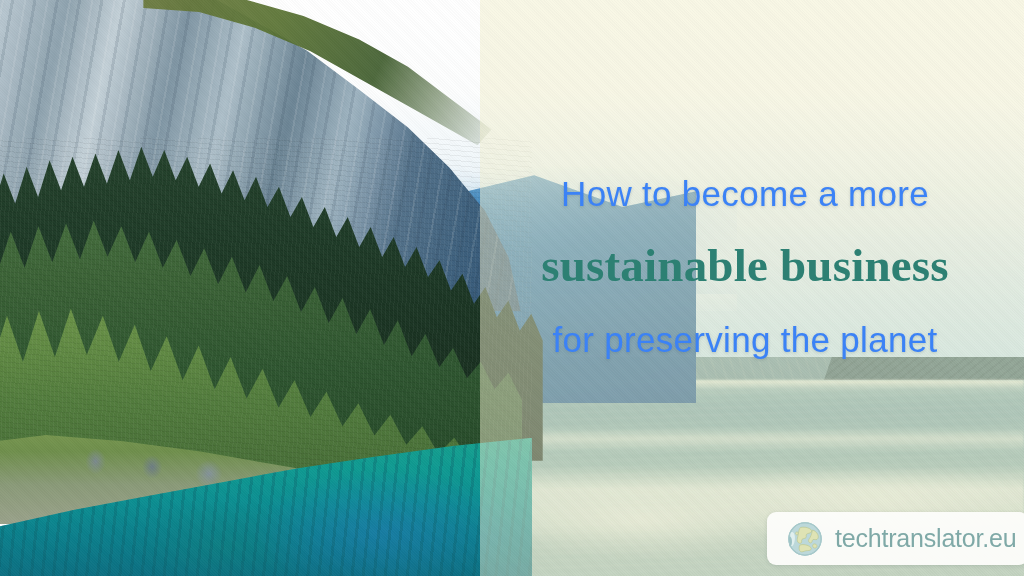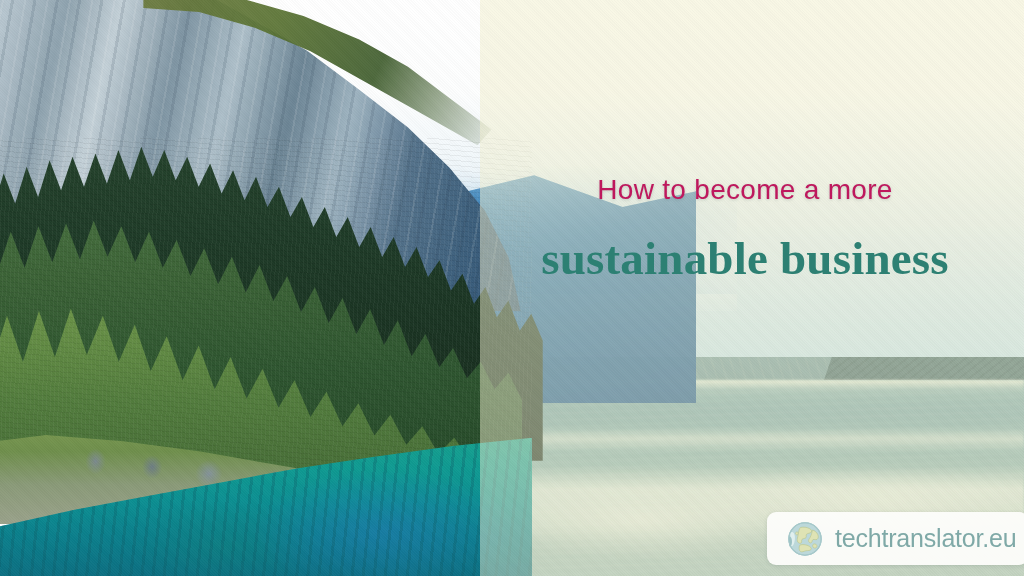--- a/index.html
+++ b/index.html
@@ -337,23 +337,23 @@
     text-align: center;
     pointer-events: none;
   }
   .line {
     display: block;
     white-space: nowrap;
   }
   .line-1, .line-3 {
     font-family: "Liberation Sans", sans-serif;
     font-weight: 300;
-    font-size: 28px;
+    font-size: 35px;
     line-height: 1.06;
-    color: #be185d;
+    color: #3b82f6;
     letter-spacing: .3px;
     text-shadow: 0 1px 3px rgba(60,80,80,.22);
   }
   .line-2 {
     font-family: "Liberation Serif", serif;
     font-weight: 700;
     font-size: 47px;
     line-height: 1.06;
     color: #2d8073;
     letter-spacing: .2px;
@@ -434,20 +434,21 @@
     <div class="warm-veil-soft"></div>
 
     <div class="grain"></div>
   </div>
 
   <div class="headline">
     <span class="line line-1">How to become a more</span>
     <div class="gap-a"></div>
     <span class="line line-2">sustainable business</span>
     <div class="gap-b"></div>
+    <span class="line line-3">for preserving the planet</span>
   </div>
 
   <div class="logo-badge">
     <svg class="globe-icon" width="36" height="36" viewBox="0 0 36 36">
       <circle cx="18" cy="18" r="16.2" fill="#bcd8da" stroke="#9cc2c4" stroke-width="1.1"></circle>
       <path d="M3.2 12 C6.5 9 8.5 14 7.8 19 C7.2 23.5 5.5 26 3.6 25.2 Z" fill="#e2f0ef" opacity=".95"></path>
       <path d="M2.2 16 C4 15 5.2 18 5 21.5 C4.8 24.5 3.6 26 2.4 25.4 Z" fill="#88b4b6" opacity=".7"></path>
       <g fill="#dfe3b4" stroke="#b9c58c" stroke-width=".6">
         <path d="M13.5 6.5 C16.5 5.8 20 6.2 22.5 7.6 C24.4 8.6 25.2 10 24.2 11.2 C23 12.6 20.8 12 19.6 13.2 C18.5 14.3 19.8 15.4 19 16.6 C18.2 17.8 16 17.3 15 18.4 C14.1 19.4 15.2 20.8 14.3 21.8 C13.4 22.8 11.6 22.2 10.8 21 C9.9 19.6 10.2 17.4 10.8 15.6 C11.4 13.6 11.3 11.2 12 9.2 C12.3 8.2 12.8 7 13.5 6.5 Z"></path>
         <path d="M25.5 9 C27.8 9.6 29.8 11.4 30.8 13.6 C31.7 15.6 31.3 17.6 30 18.4 C28.6 19.2 27.2 18 26 18.6 C24.9 19.2 25.4 20.8 24.4 21.6 C23.4 22.4 22 21.6 21.6 20.3 C21.2 19 22.2 17.8 23 16.6 C23.8 15.4 24 14 24.6 12.6 C25 11.5 25.1 10 25.5 9 Z"></path>

